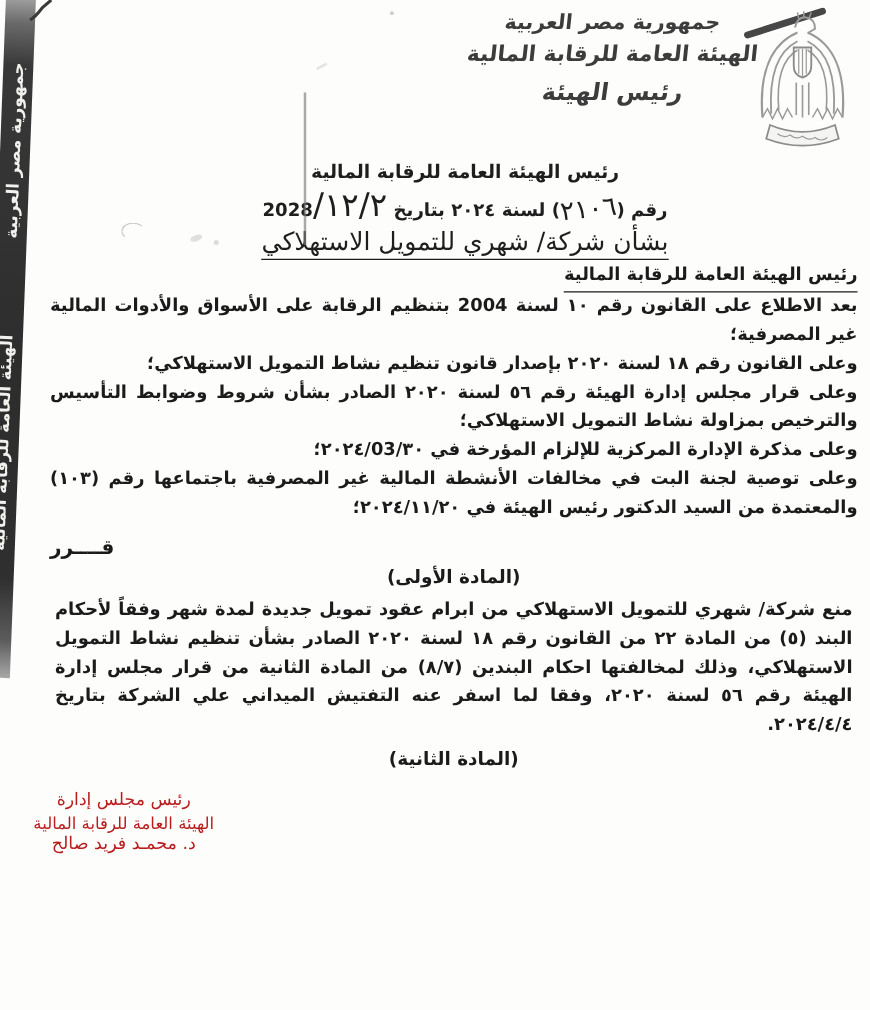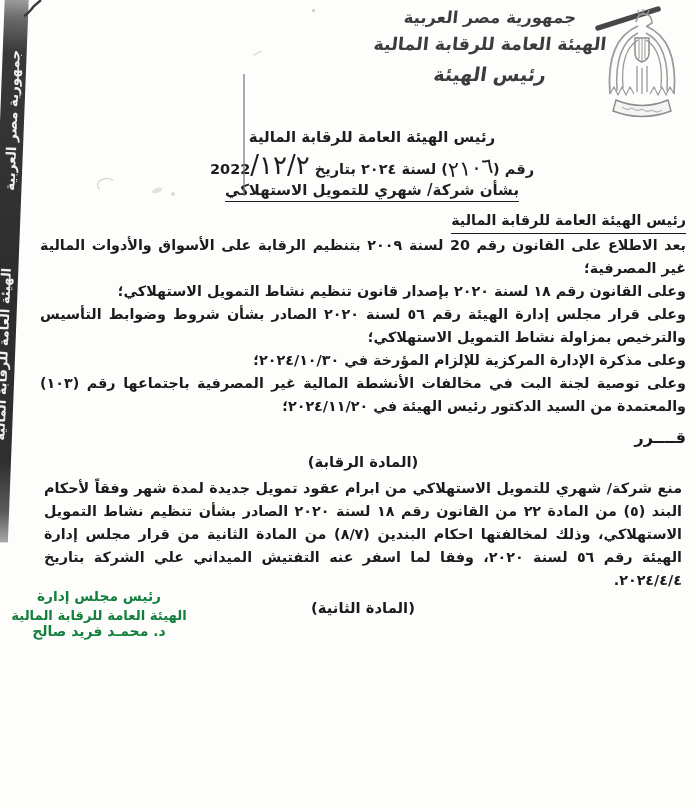--- a/index.html
+++ b/index.html
@@ -26,34 +26,34 @@
   .callig .c2{font-size:17.5px;font-weight:bold;margin-top:7px;transform:skewX(-6deg);}
   .callig .c3{font-size:19px;font-weight:bold;margin-top:9px;transform:skewX(-8deg);}
   .emblem{position:absolute;left:592px;top:2px;width:98px;height:120px;}
   
   .title-block{position:absolute;top:121px;left:150px;width:444px;text-align:center;direction:rtl;}
   .t-decree{font-size:16.5px;font-weight:bold;}
   .t-issuer{font-size:15px;font-weight:bold;margin-top:7px;}
   .t-number{font-size:14.5px;font-weight:bold;margin-top:4px;height:26px;}
   .hw{font-weight:normal;font-size:21px;letter-spacing:2px;display:inline-block;transform:rotate(-6deg) translateY(1px);}
   .hw-date{font-weight:normal;font-size:26px;letter-spacing:1px;}
-  .t-subject{font-size:15px;font-weight:bold;margin-top:5px;}
+  .t-subject{font-size:20px;font-weight:normal;margin-top:5px;}
   .t-subject span{border-bottom:1.6px solid #1e1e1e;padding-bottom:2px;}
   
   .body{
     position:absolute;top:209px;left:40px;right:10px;direction:rtl;
     font-size:14.3px;font-weight:bold;line-height:23px;text-align:right;color:#1b1b1b;
   }
   .preamble-heading{display:inline-block;border-bottom:1.7px solid #1b1b1b;padding-bottom:1px;}
   .clause{margin:0;text-align:justify;}
-  .decided{margin:8px 0 0;text-align:right;font-size:16px;letter-spacing:1px;}
+  .decided{margin:8px 0 0;text-align:left;font-size:16px;letter-spacing:1px;}
   .article-title{margin:1px 0 0;text-align:center;font-size:14.8px;}
   .article-text{margin:4px;text-align:justify;}
   
-  .signature{position:absolute;left:10px;top:588px;width:178px;text-align:center;direction:rtl;font-weight:bold;font-size:13.8px;color:#15803d;}
+  .signature{position:absolute;left:10px;top:632px;width:178px;text-align:center;direction:rtl;font-weight:normal;font-size:13.8px;color:#b91c1c;}
   .sig-l2{margin-top:4px;font-size:13.2px;}
   .sig-name{font-size:14px;}
   
   .art{position:absolute;pointer-events:none;}
   .pen-mark{left:22px;top:0;width:22px;height:18px;}
   .scan-vline{left:243px;top:74px;width:2px;height:122px;background:#7d7d7d;opacity:.65;}
   .curve-mark{left:97px;top:178px;width:17px;height:12px;border:1.5px solid #9a9a9a;border-color:#9a9a9a transparent transparent #9a9a9a;border-radius:50% 50% 0 50%;opacity:.5;}
   .smudge1{left:152px;top:188px;width:10px;height:5px;background:#b5b5b5;opacity:.4;border-radius:50%;transform:rotate(-20deg);}
   .smudge2{left:171px;top:192px;width:4px;height:4px;background:#ababab;opacity:.4;border-radius:50%;}
   .smudge3{left:253px;top:52px;width:9px;height:2px;background:#bbb;opacity:.4;transform:rotate(-28deg);}
@@ -98,33 +98,33 @@
 
       <path d="M45 64 v26 M50 66 v26 M55 64 v26" stroke="#9a9a9a" stroke-width="1.3"></path>
 
       <path d="M24 98 q26 11 52 0 l3 11 q-29 11 -58 0 z" stroke="#8c8c8c" stroke-width="1.4" fill="#f4f4f2"></path>
       <path d="M30 105 q5 4 10 1 q5 4 10 1 q5 4 10 1 q5 4 10 0" stroke="#9a9a9a" stroke-width="0.9"></path>
     </svg>
   </div>
 
   <div class="title-block" dir="rtl">
     <div class="t-issuer">رئيس الهيئة العامة للرقابة المالية</div>
-    <div class="t-number"><span>رقم (</span><span class="hw">٢١٠٦</span><span>) لسنة ٢٠٢٤ بتاريخ </span><span>2022</span><span class="hw-date">/١٢/٢</span></div>
+    <div class="t-number"><span>رقم (</span><span class="hw">٢١٠٦</span><span>) لسنة ٢٠٢٤ بتاريخ </span><span>2028</span><span class="hw-date">/١٢/٢</span></div>
     <div class="t-subject"><span>بشأن شركة/ شهري للتمويل الاستهلاكي</span></div>
   </div>
 
   <div class="body" dir="rtl">
     <div><span class="preamble-heading">رئيس الهيئة العامة للرقابة المالية</span></div>
-    <p class="clause">بعد الاطلاع على القانون رقم 20 لسنة ٢٠٠٩ بتنظيم الرقابة على الأسواق والأدوات المالية غير المصرفية؛</p>
+    <p class="clause">بعد الاطلاع على القانون رقم ١٠ لسنة 2004 بتنظيم الرقابة على الأسواق والأدوات المالية غير المصرفية؛</p>
     <p class="clause">وعلى القانون رقم ١٨ لسنة ٢٠٢٠ بإصدار قانون تنظيم نشاط التمويل الاستهلاكي؛</p>
     <p class="clause">وعلى قرار مجلس إدارة الهيئة رقم ٥٦ لسنة ٢٠٢٠ الصادر بشأن شروط وضوابط التأسيس والترخيص بمزاولة نشاط التمويل الاستهلاكي؛</p>
-    <p class="clause">وعلى مذكرة الإدارة المركزية للإلزام المؤرخة في ٢٠٢٤/١٠/٣٠؛</p>
+    <p class="clause">وعلى مذكرة الإدارة المركزية للإلزام المؤرخة في ٢٠٢٤/03/٣٠؛</p>
     <p class="clause">وعلى توصية لجنة البت في مخالفات الأنشطة المالية غير المصرفية باجتماعها رقم (١٠٣) والمعتمدة من السيد الدكتور رئيس الهيئة في ٢٠٢٤/١١/٢٠؛</p>
     <p class="decided">قــــرر</p>
-    <p class="article-title">(المادة الرقابة)</p>
+    <p class="article-title">(المادة الأولى)</p>
     <p class="article-text">منع شركة/ شهري للتمويل الاستهلاكي من ابرام عقود تمويل جديدة لمدة شهر وفقاً لأحكام البند (٥) من المادة ٢٢ من القانون رقم ١٨ لسنة ٢٠٢٠ الصادر بشأن تنظيم نشاط التمويل الاستهلاكي، وذلك لمخالفتها احكام البندين (٨/٧) من المادة الثانية من قرار مجلس إدارة الهيئة رقم ٥٦ لسنة ٢٠٢٠، وفقا لما اسفر عنه التفتيش الميداني علي الشركة بتاريخ ٢٠٢٤/٤/٤.</p>
     <p class="article-title">(المادة الثانية)</p>
   </div>
 
   <div class="signature" dir="rtl">
     <div>رئيس مجلس إدارة</div>
     <div class="sig-l2">الهيئة العامة للرقابة المالية</div>
     <div class="sig-name">د. محمـد فريد صالح</div>
   </div>
 

